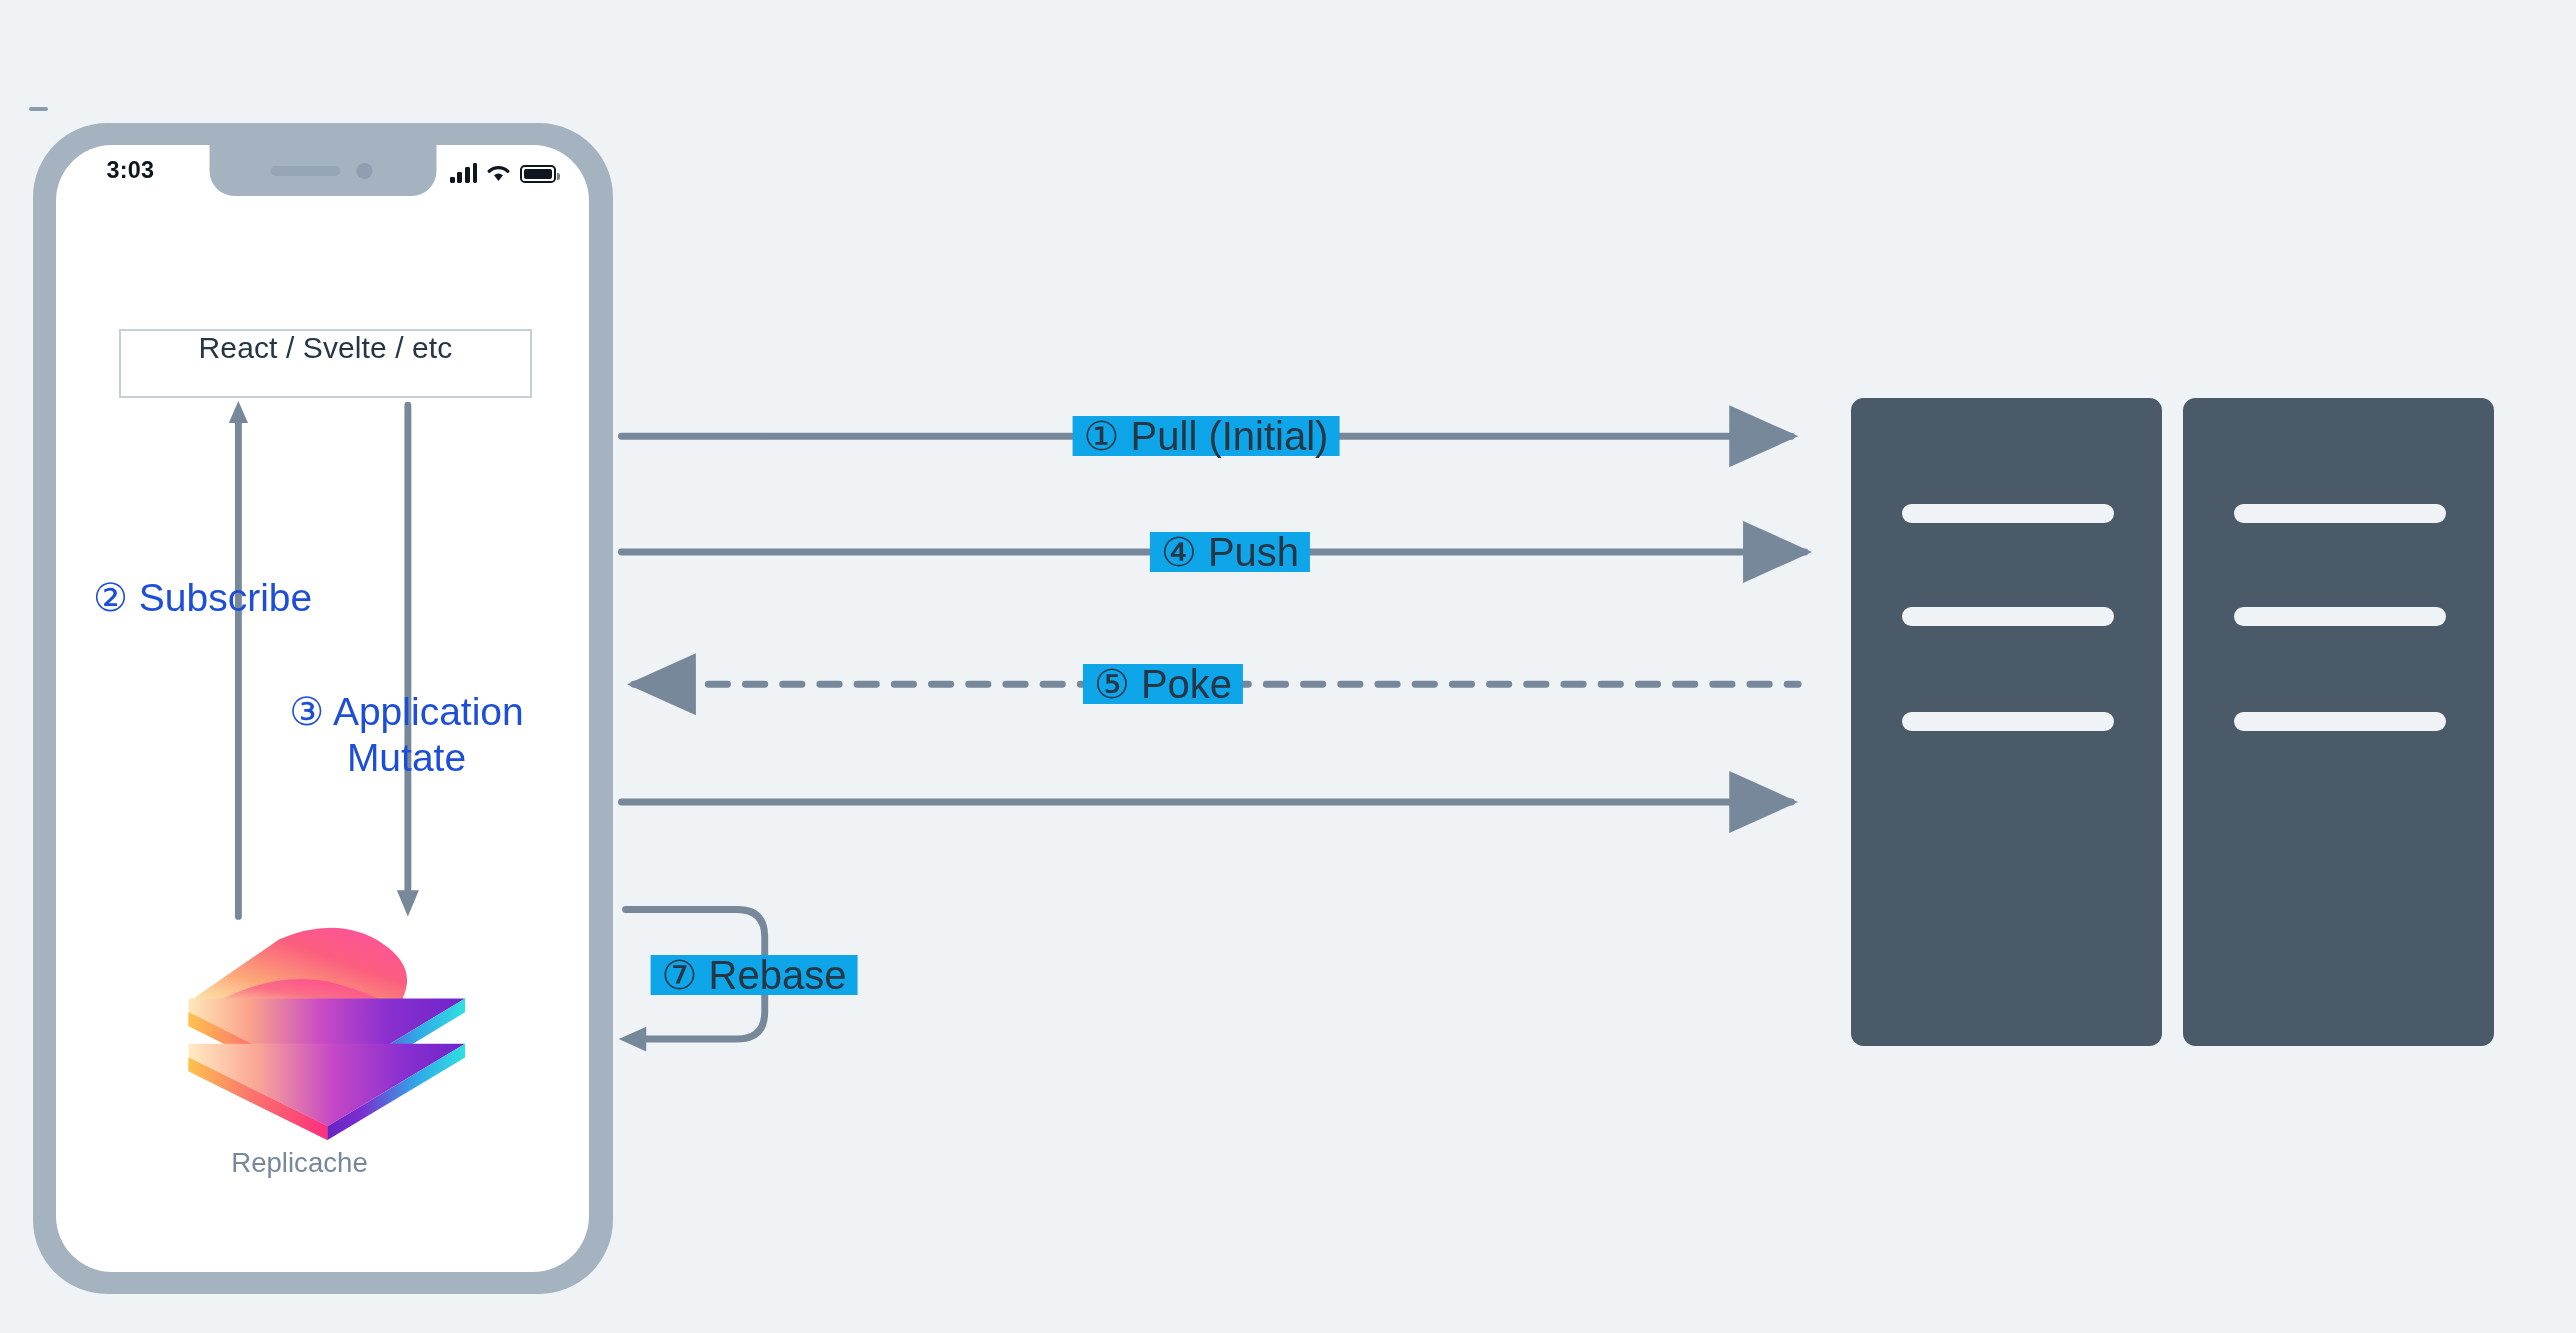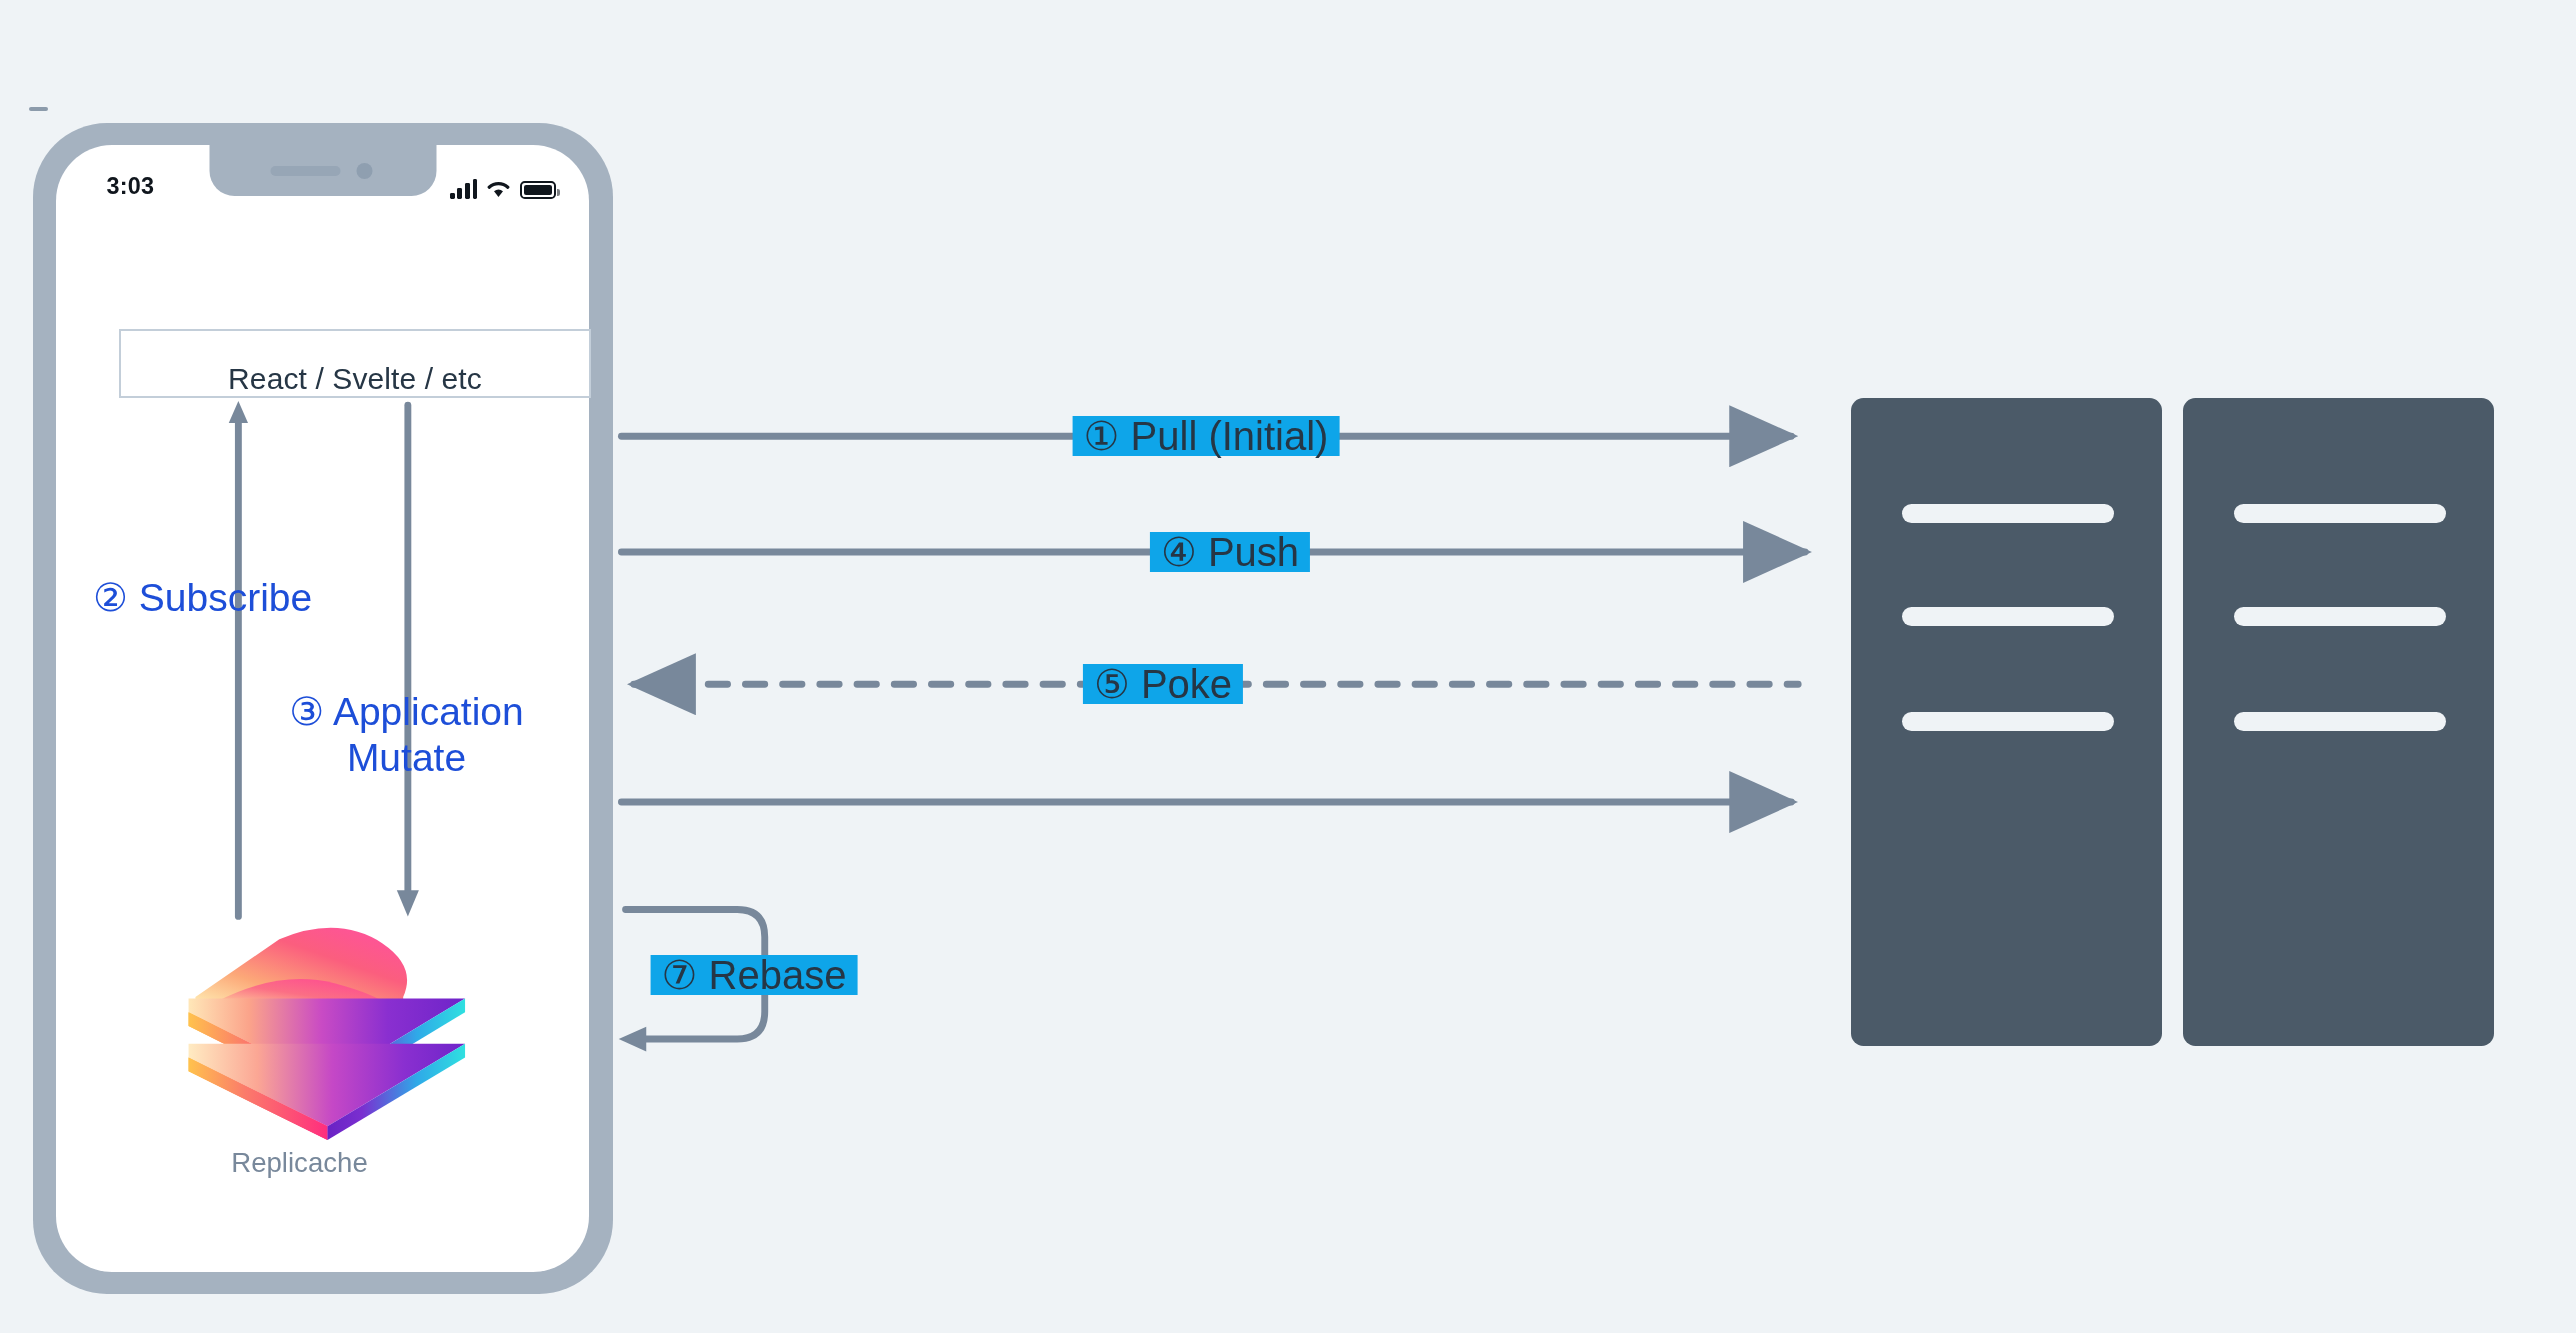--- a/index.html
+++ b/index.html
@@ -51,21 +51,21 @@
   }
   .notch-speaker{
     position:absolute;left:61px;top:20.7px;
     width:70px;height:10.3px;border-radius:5.5px;background:#97A6B6;
   }
   .notch-cam{
     position:absolute;left:147px;top:18px;
     width:16px;height:16px;border-radius:50%;background:#8F9FB0;
   }
   .statusbar{
-    position:absolute;left:0;top:16px;width:100%;height:51px;
+    position:absolute;left:0;top:0;width:100%;height:51px;
   }
   .status-time{
     position:absolute;left:50px;top:12.4px;
     font-size:23.4px;font-weight:700;color:#10161D;letter-spacing:0.3px;
   }
   .status-icons{
     position:absolute;right:33px;top:12.4px;
     display:flex;align-items:flex-end;gap:9px;height:26px;
   }
   .sig{display:flex;align-items:flex-end;gap:2.8px;height:20.7px;}
@@ -84,23 +84,23 @@
     background:#10161D;border-radius:2.1px;
   }
   .batt::after{
     content:"";position:absolute;right:-5.5px;top:5.5px;
     width:3.4px;height:6.9px;background:#10161D;border-radius:0 2.1px 2.1px 0;opacity:.55;
   }
 
   
   .fw-box{
     position:absolute;left:119px;top:329px;
-    width:472px;height:69px;
+    width:413px;height:69px;
     border:2.1px solid #C3CED9;background:#FFFFFF;
-    display:flex;align-items:flex-end;justify-content:center;
+    display:flex;align-items:flex-start;justify-content:center;
     box-sizing:border-box;
   }
   .fw-box span{
     font-size:30px;color:#263645;letter-spacing:0.1px;white-space:nowrap;
   }
 
   
   .logo-wrap{
     position:absolute;left:176px;top:920px;width:303px;height:227px;
   }

